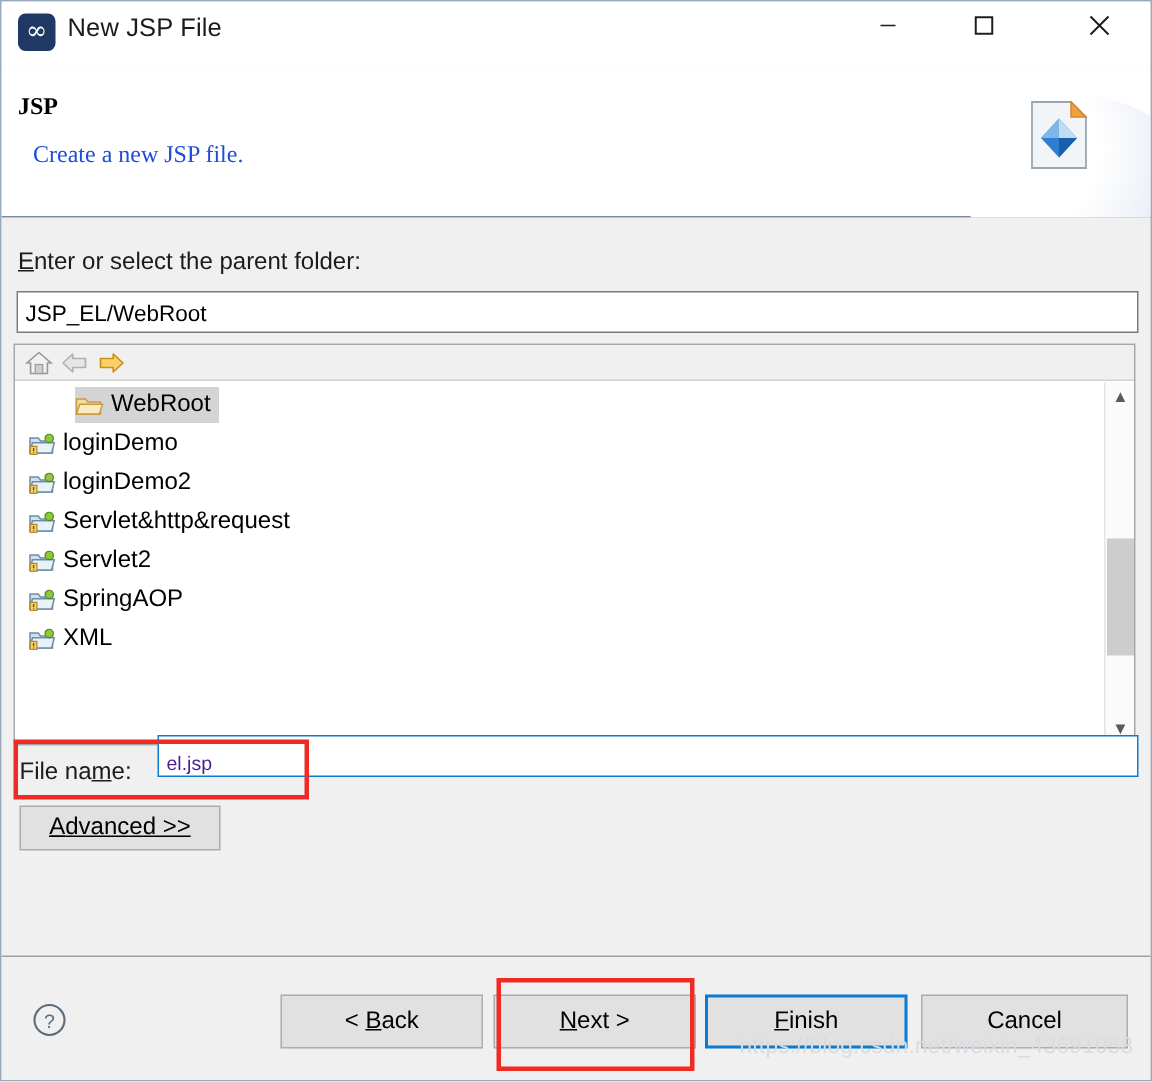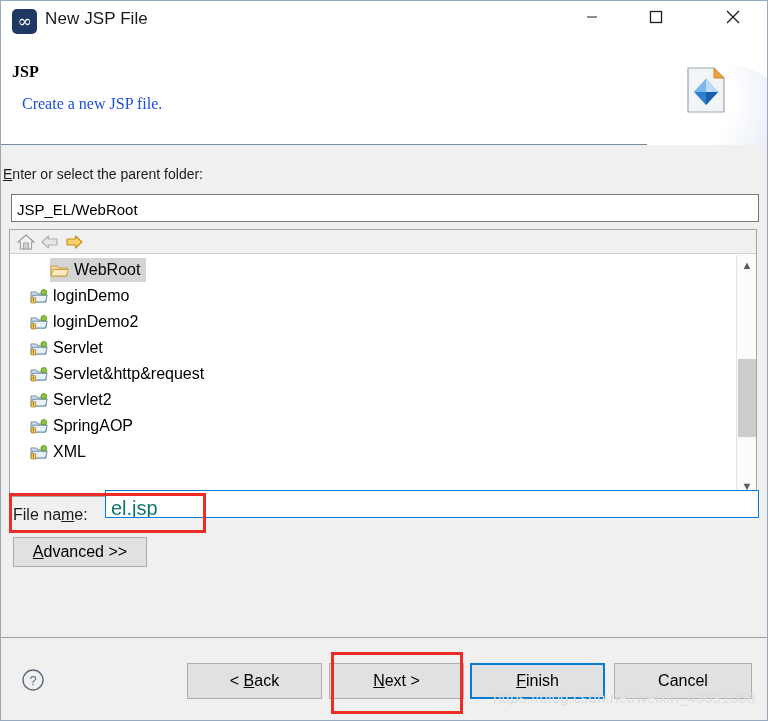--- a/index.html
+++ b/index.html
@@ -84,22 +84,22 @@
   }
   #jsp-doc-icon {
     position: absolute; left: 40px; top: 22px;
     width: 38px; height: 46px;
   }
 
   
   #body { position: absolute; left: 0; top: 145px; width: 100%; height: 491px; background: #f0f0f0; }
 
   #parent-label {
-    position: absolute; left: 2px; top: 20px;
-    font-size: 14px; color: #1b1b1b;
+    position: absolute; left: 11px; top: 20px;
+    font-size: 16px; color: #1b1b1b;
   }
   .mn { text-decoration: underline; }
 
   #parent-input {
     position: absolute; left: 10px; top: 48px;
     width: 748px; height: 28px;
     background: #ffffff;
     border: 1px solid #7a7a7a;
     font-size: 15px; color: #000;
     padding: 3px 14px 0 5px;
@@ -128,21 +128,21 @@
   #tree-list {
     position: absolute; left: 0; top: 25px;
     right: 21px; bottom: 0;
     overflow: hidden;
     padding-top: 2px;
   }
   .tree-row {
     position: relative;
     height: 26px;
     display: flex; align-items: center;
-    padding-left: 19px;
+    padding-left: 8px;
     font-size: 16px; color: #000;
     white-space: nowrap;
   }
   .tree-row.indent { padding-left: 40px; }
   .tree-row .sel {
     position: absolute; left: 40px; top: 1px;
     height: 24px;
     background: #d4d4d4;
   }
   .tree-row .ico { position: relative; width: 19px; height: 16px; margin-right: 5px; flex: 0 0 19px; }
@@ -171,33 +171,34 @@
   
   #file-label {
     position: absolute; left: 12px; top: 351px;
     font-size: 16px; color: #1b1b1b; margin-top: 9px;
   }
   #file-input {
     position: absolute; left: 104px; top: 344px;
     width: 654px; height: 28px;
     background: #ffffff;
     border: 1px solid #0a7bd2;
-    font-size: 20px; color: #0f766e;
+    font-size: 13px; color: #4c1d95;
     padding: 8px 5px 0 5px;
     font-family: "Liberation Sans", sans-serif;
     outline: none;
   }
   #advanced-btn {
     position: absolute; left: 12px; top: 391px;
     width: 134px; height: 30px;
     background: #e1e1e1;
     border: 1px solid #adadad;
     font-size: 16px; color: #000;
     font-family: "Liberation Sans", sans-serif;
     cursor: default;
+    text-decoration: underline;
   }
 
   
   #footer {
     position: absolute; left: 0; top: 636px;
     width: 100%; height: 85px;
     background: #f0f0f0;
     border-top: 1px solid #a0a0a0;
   }
   #help-icon {
@@ -331,30 +332,20 @@
             <span class="lbl">loginDemo2</span>
           </div>
           <div class="tree-row">
             <span class="ico"><svg viewBox="0 0 19 16" width="19" height="16">
                 <path d="M2 4 H7.5 L9 6 H17 V14 H2 Z" fill="#cfe0ef" stroke="#6f8da8" stroke-width="1"></path>
                 <path d="M3.6 7.2 H18.2 L16.4 14 H2 Z" fill="#eaf2f9" stroke="#6f8da8" stroke-width="1"></path>
                 <circle cx="14.8" cy="4.3" r="2.8" fill="#8dc63f" stroke="#4f8a16" stroke-width=".8"></circle>
                 <path d="M2.2 9.6 h4.4 v5.4 h-4.4 z" fill="#f5cf6a" stroke="#b38a22" stroke-width=".8"></path>
                 <path d="M4.4 10.6 v2.2 M4.4 13.6 v.7" stroke="#6b5210" stroke-width=".9"></path>
               </svg></span>
-            <span class="lbl">Servlet</span>
-          </div>
-          <div class="tree-row">
-            <span class="ico"><svg viewBox="0 0 19 16" width="19" height="16">
-                <path d="M2 4 H7.5 L9 6 H17 V14 H2 Z" fill="#cfe0ef" stroke="#6f8da8" stroke-width="1"></path>
-                <path d="M3.6 7.2 H18.2 L16.4 14 H2 Z" fill="#eaf2f9" stroke="#6f8da8" stroke-width="1"></path>
-                <circle cx="14.8" cy="4.3" r="2.8" fill="#8dc63f" stroke="#4f8a16" stroke-width=".8"></circle>
-                <path d="M2.2 9.6 h4.4 v5.4 h-4.4 z" fill="#f5cf6a" stroke="#b38a22" stroke-width=".8"></path>
-                <path d="M4.4 10.6 v2.2 M4.4 13.6 v.7" stroke="#6b5210" stroke-width=".9"></path>
-              </svg></span>
             <span class="lbl">Servlet&amp;http&amp;request</span>
           </div>
           <div class="tree-row">
             <span class="ico"><svg viewBox="0 0 19 16" width="19" height="16">
                 <path d="M2 4 H7.5 L9 6 H17 V14 H2 Z" fill="#cfe0ef" stroke="#6f8da8" stroke-width="1"></path>
                 <path d="M3.6 7.2 H18.2 L16.4 14 H2 Z" fill="#eaf2f9" stroke="#6f8da8" stroke-width="1"></path>
                 <circle cx="14.8" cy="4.3" r="2.8" fill="#8dc63f" stroke="#4f8a16" stroke-width=".8"></circle>
                 <path d="M2.2 9.6 h4.4 v5.4 h-4.4 z" fill="#f5cf6a" stroke="#b38a22" stroke-width=".8"></path>
                 <path d="M4.4 10.6 v2.2 M4.4 13.6 v.7" stroke="#6b5210" stroke-width=".9"></path>
               </svg></span>

